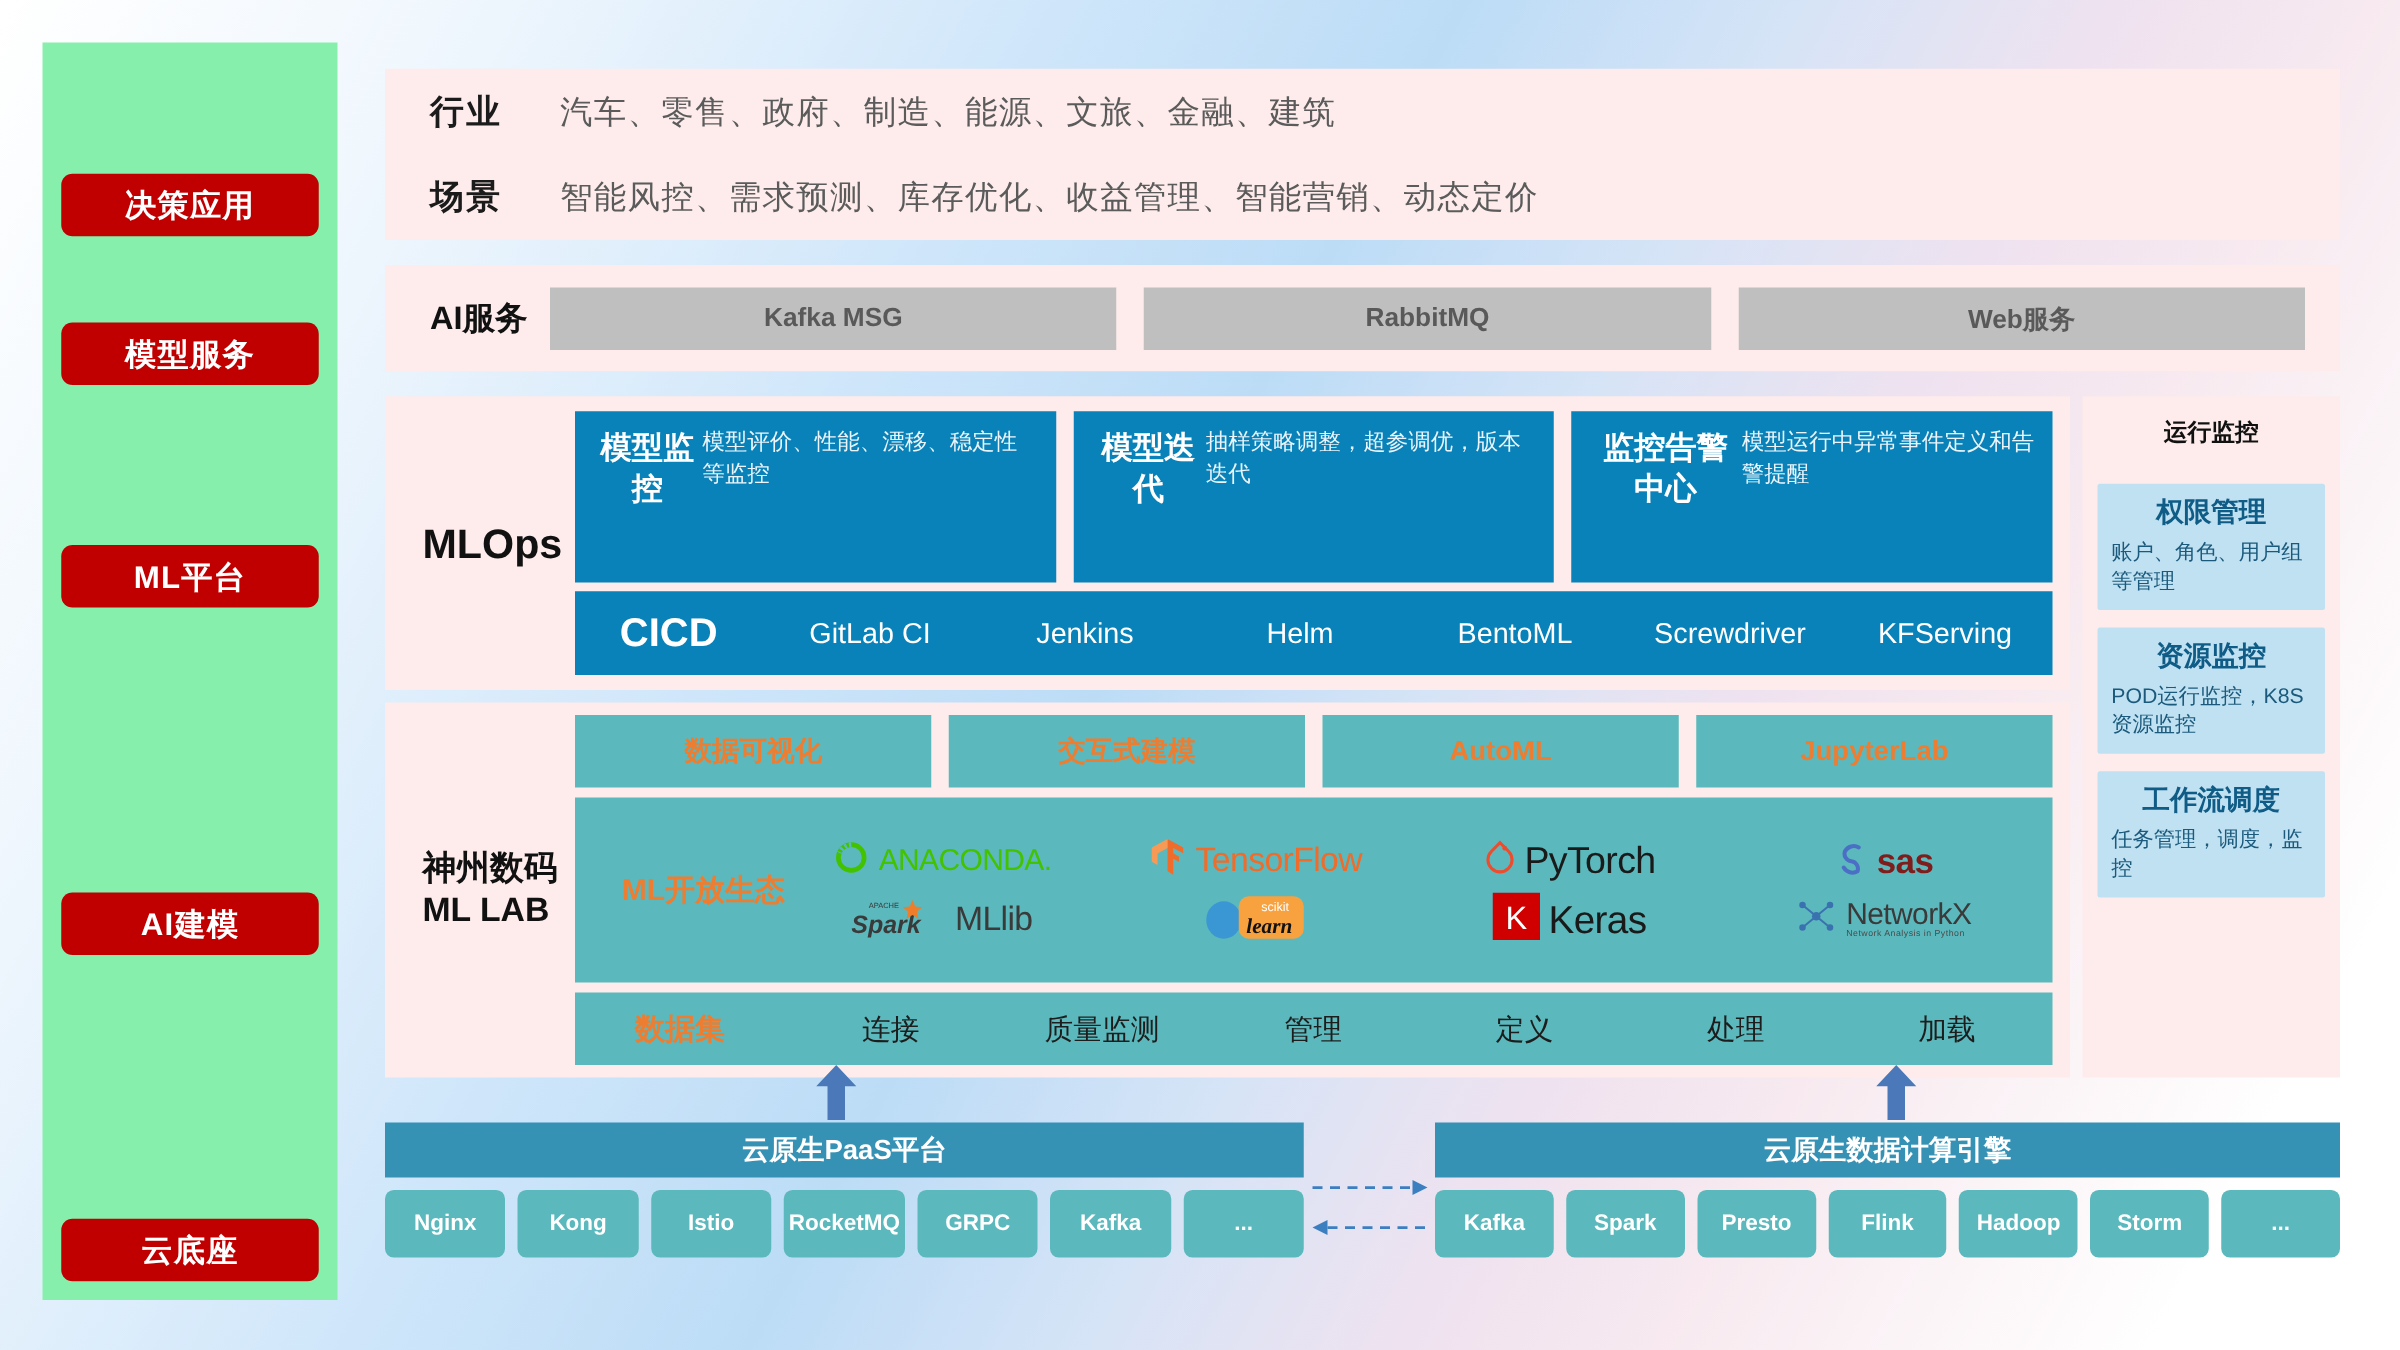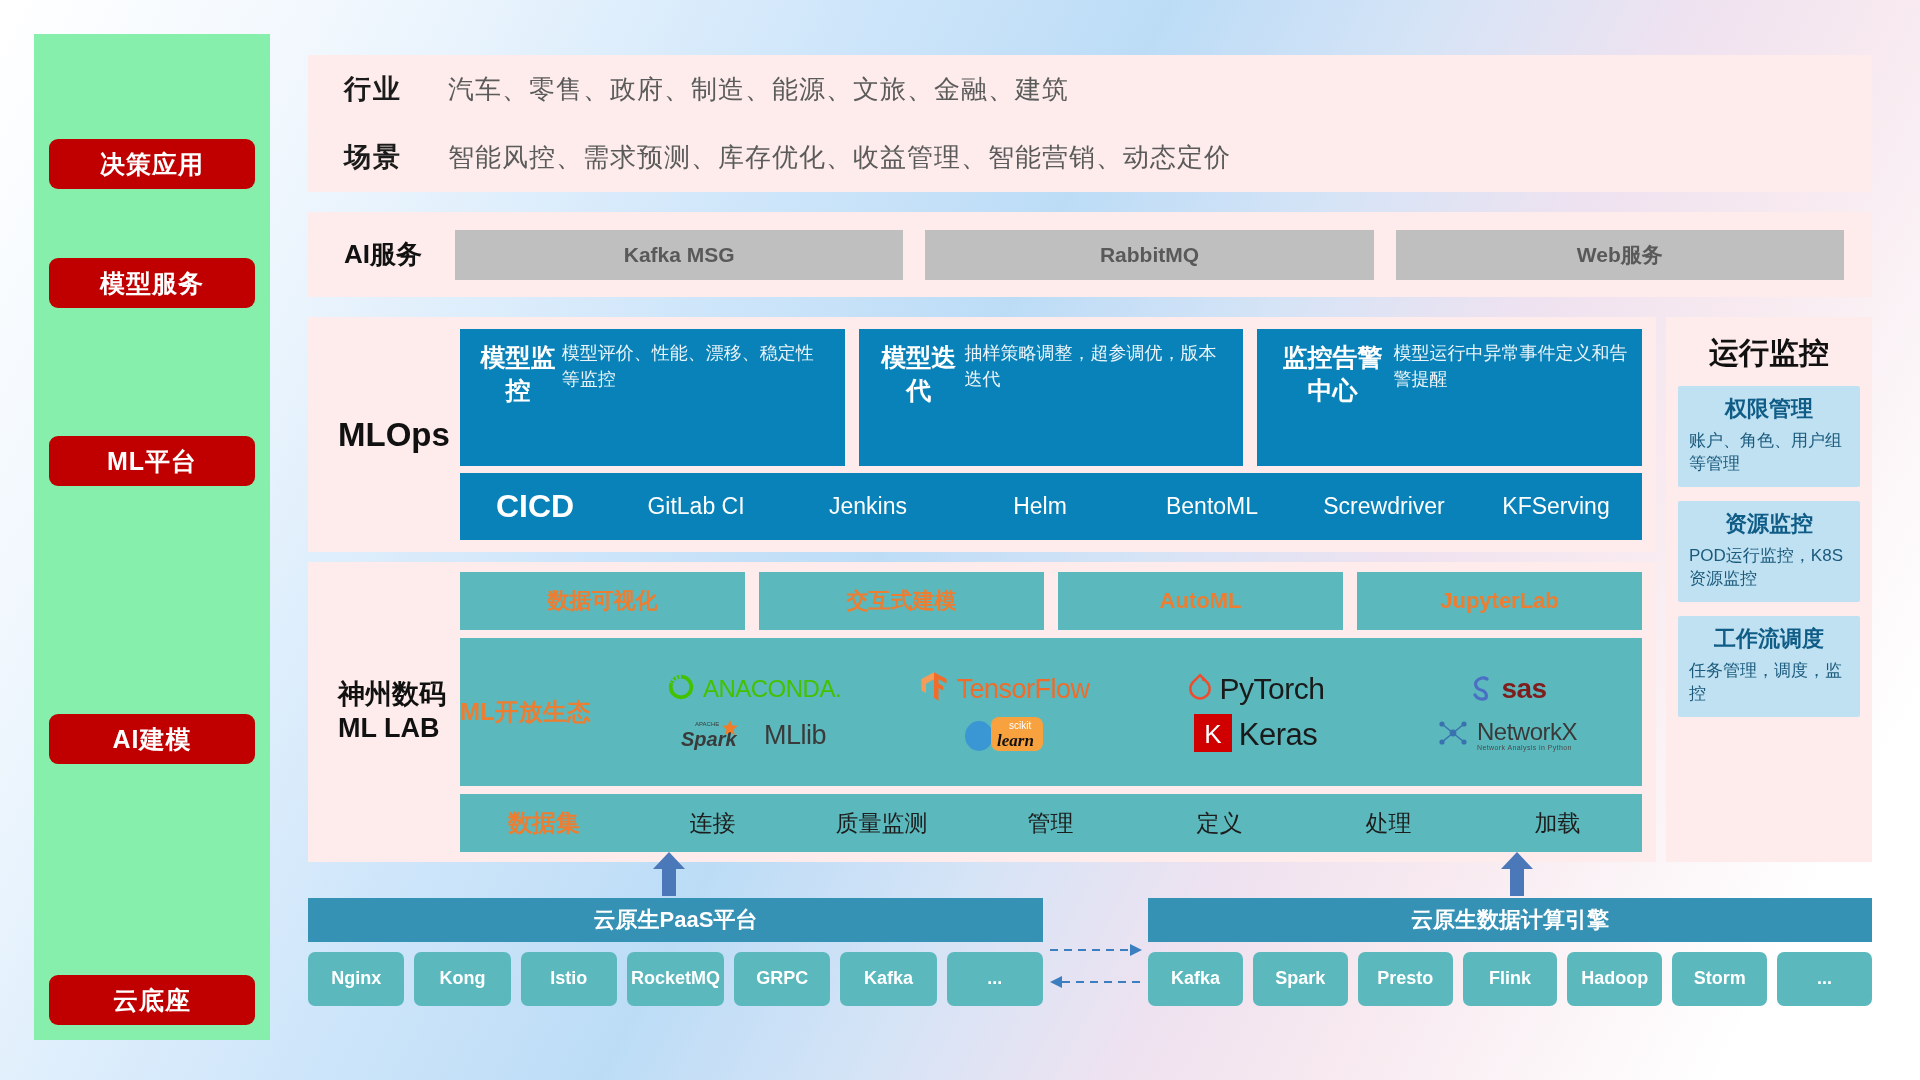--- a/index.html
+++ b/index.html
@@ -43,21 +43,21 @@
   .bigrow { display: flex; align-items: center; height: 68px; padding-left: 36px; }
   .bigrow .k {
     width: 104px; font-size: 27px; font-weight: bold; color: #1b1b1b;
     letter-spacing: 2px; flex: none;
   }
   .bigrow .v { font-size: 26px; color: #5b5b5b; letter-spacing: 1px; }
 
   
   #band-aiservice { top: 212px; width: 1564px; height: 85px; display: flex; align-items: center; }
   #band-aiservice .sec-label {
-    width: 147px; flex: none; text-align: left; padding-left: 36px;
+    width: 132px; flex: none; text-align: left; padding-left: 36px;
     font-size: 26px; font-weight: bold; color: #111;
   }
   .svc-wrap { flex: 1; display: flex; justify-content: space-between; padding-right: 28px; gap: 22px; }
   .svc-chip {
     flex: 1; height: 50px; background: #bfbfbf; color: #595959;
     font-size: 21px; font-weight: bold;
     display: flex; align-items: center; justify-content: center;
   }
 
   
@@ -93,38 +93,38 @@
     font-size: 27px; font-weight: bold; color: #111; line-height: 1.25;
   }
   .model-right { flex: 1; padding: 10px 14px 10px 0; display: flex; flex-direction: column; gap: 8px; }
   .tool-row { display: flex; gap: 14px; height: 58px; }
   .tool-chip {
     flex: 1; background: #5bb9bd; color: #ed7d31; font-size: 22px; font-weight: bold;
     display: flex; align-items: center; justify-content: center;
   }
   .eco-row { background: #5bb9bd; height: 150px; display: flex; align-items: center; }
   .eco-label {
-    width: 168px; flex: none; text-align: left; font-size: 24px;
+    width: 168px; flex: none; text-align: right; font-size: 24px;
     font-weight: bold; color: #ed7d31;
   }
   .eco-grid {
     flex: 1; display: grid; grid-template-columns: repeat(4, 1fr);
     grid-template-rows: 1fr 1fr; align-items: center; justify-items: center;
     padding-right: 10px;
   }
   .logo { display: flex; align-items: center; gap: 7px; }
   .logo .txt { font-size: 27px; letter-spacing: -0.5px; }
   .data-row { background: #5bb9bd; height: 58px; display: flex; align-items: center; }
   .data-label { width: 168px; flex: none; text-align: center; font-size: 24px; font-weight: bold; color: #ed7d31; }
   .data-items { flex: 1; display: flex; }
   .data-item { flex: 1; text-align: center; font-size: 23px; color: #1d1d1d; }
 
   
   #band-ops { top: 317px; left: 1666px; width: 206px; height: 545px; background: #fdeceb; }
-  #ops-title { text-align: center; font-size: 30px; font-weight: bold; color: #111; padding: 16px 0 12px; }
+  #ops-title { text-align: center; font-size: 19px; font-weight: bold; color: #111; padding: 16px 0 28px; }
   .ops-card {
     margin: 0 12px 14px; background: #bfe1f2; padding: 8px 11px 11px;
     border-radius: 2px;
   }
   .ops-card .t { text-align: center; font-size: 22px; font-weight: bold; color: #0f5c86; margin-bottom: 5px; }
   .ops-card .d { font-size: 17px; color: #1b5a7c; line-height: 1.38; }
 
   
   .cloud-group { position: absolute; }
   #cloud-left  { left: 308px; top: 898px; width: 735px; }

